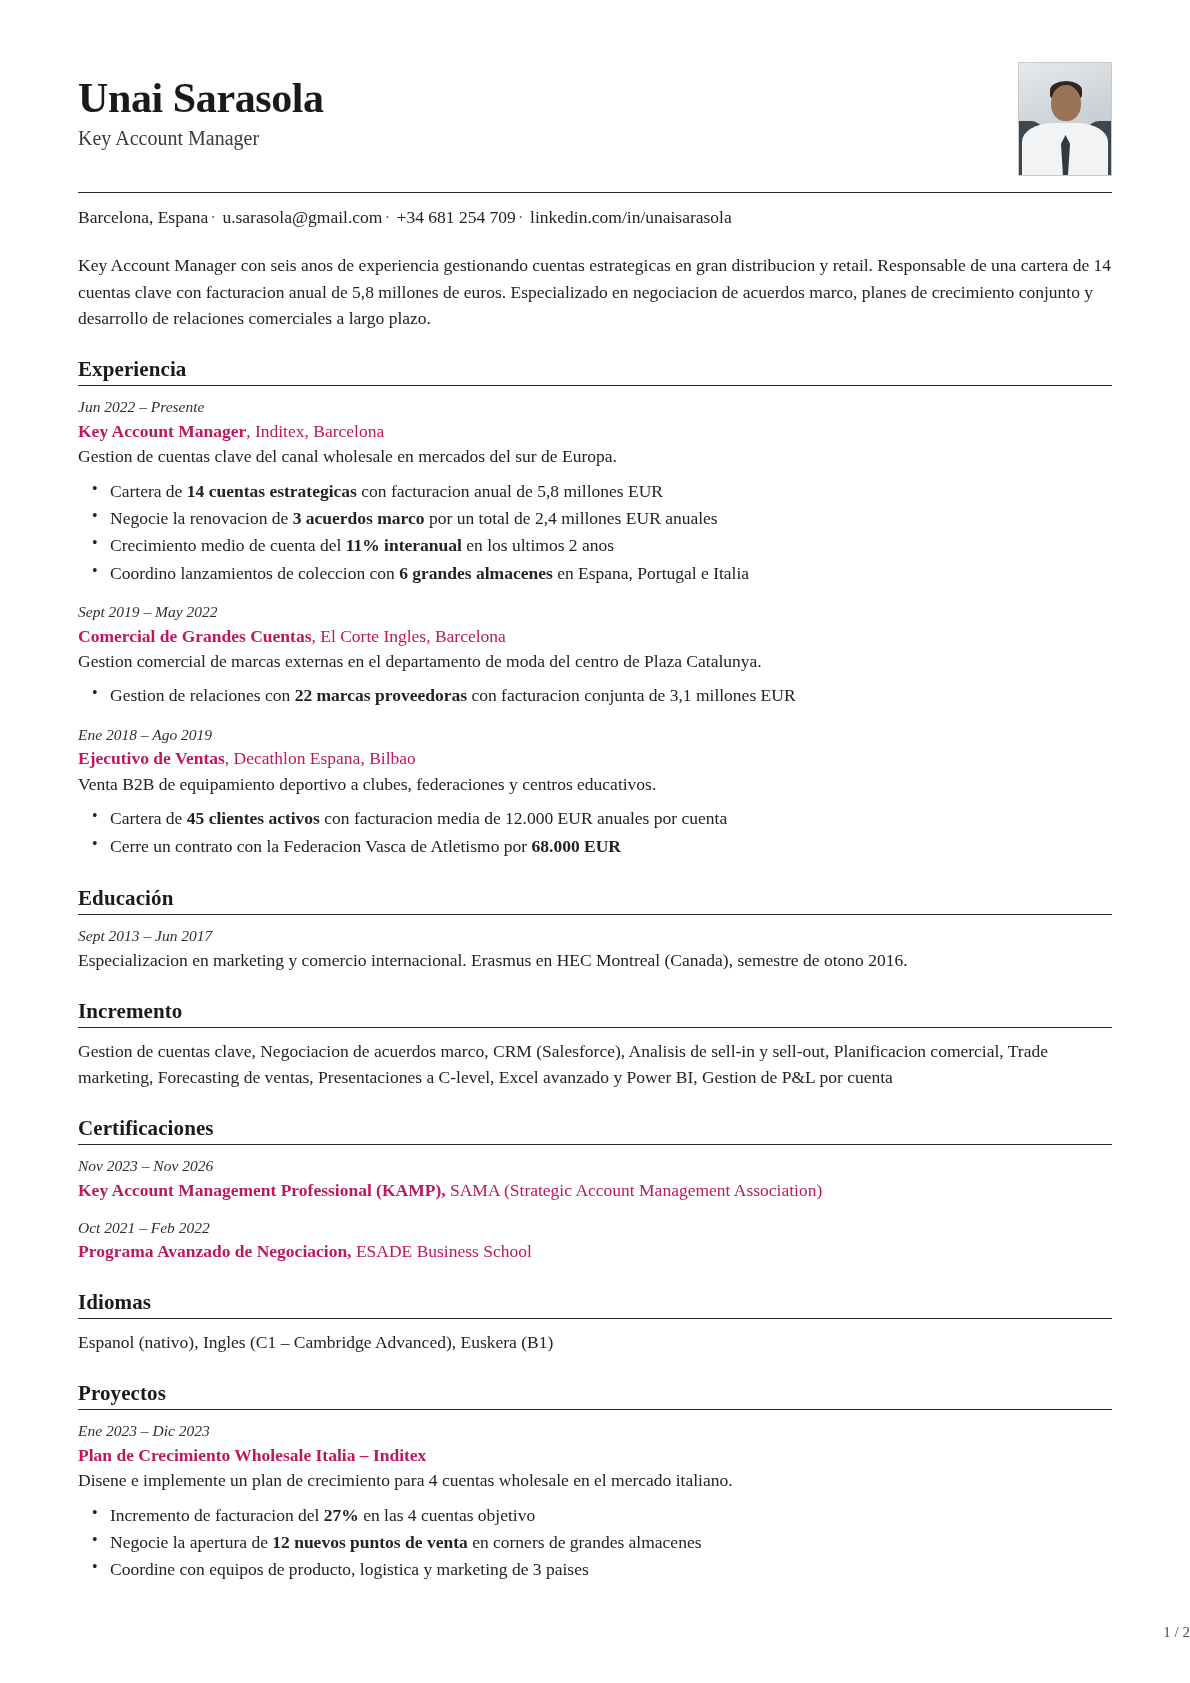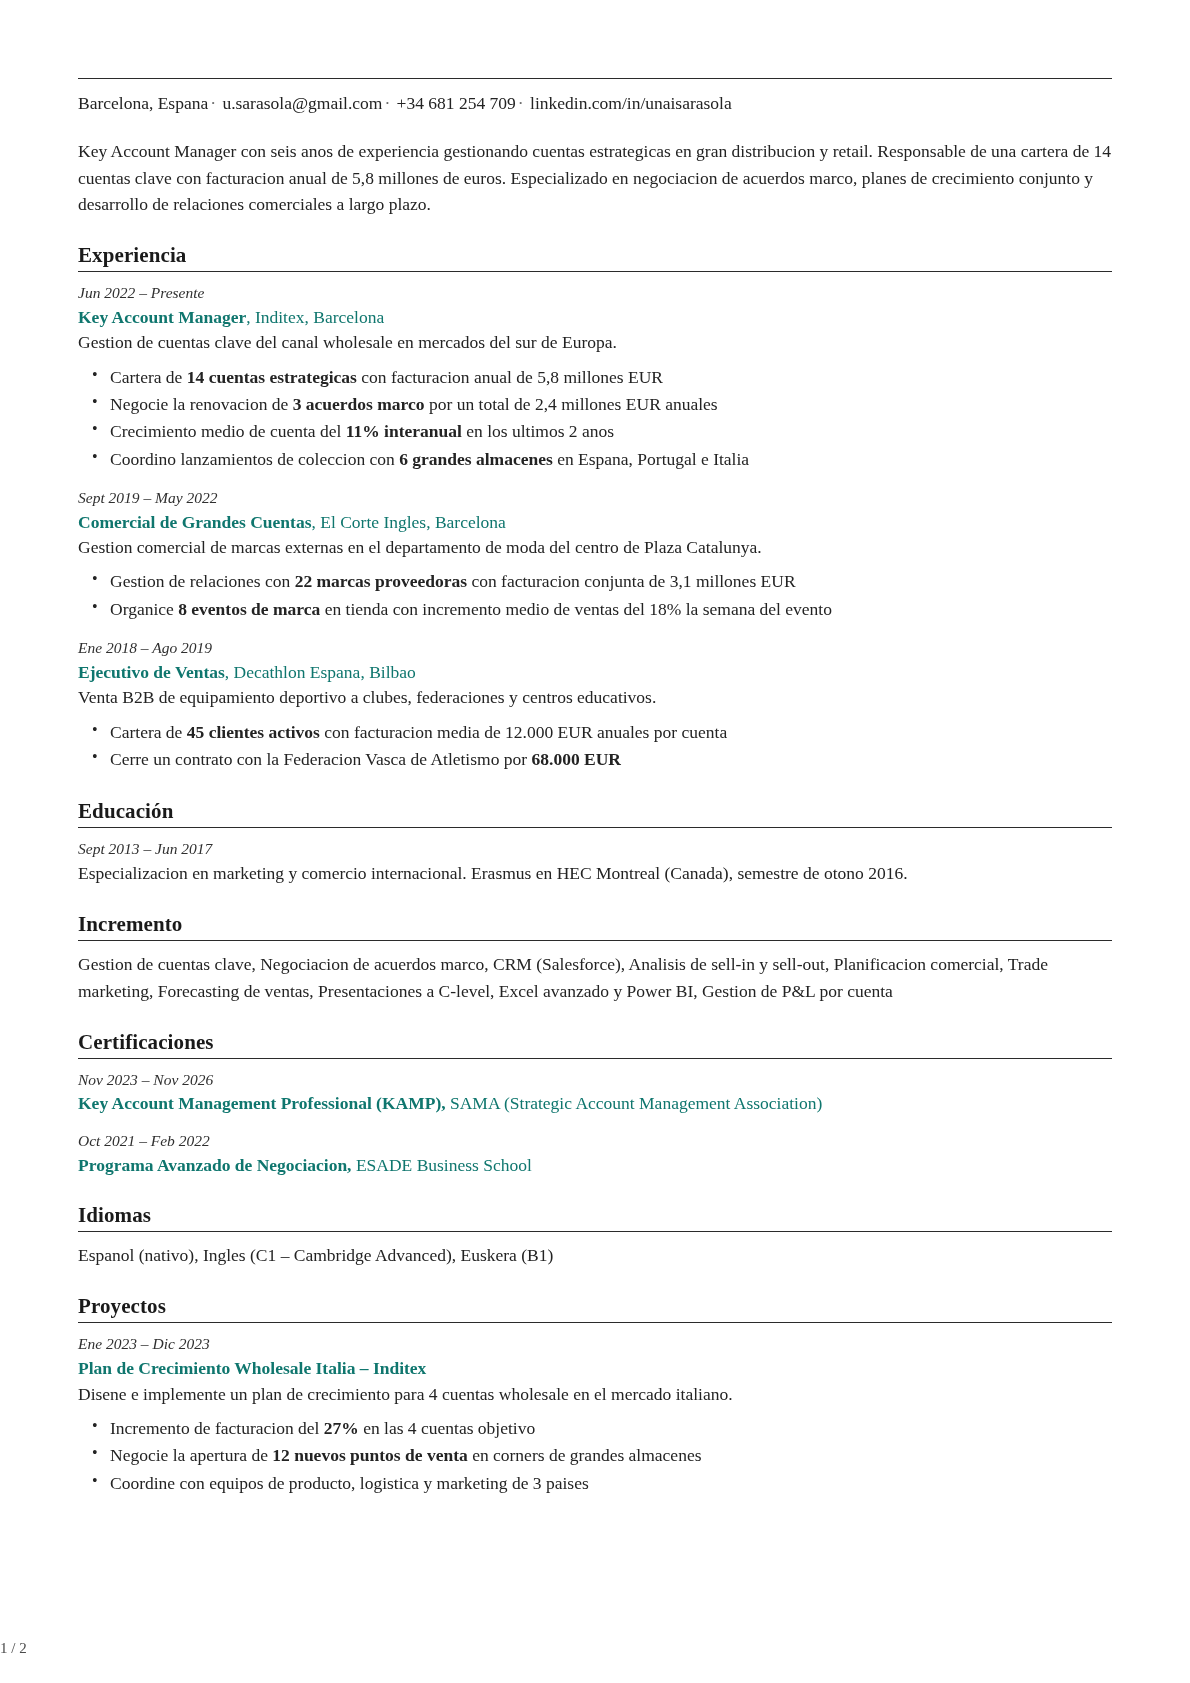--- a/index.html
+++ b/index.html
@@ -151,21 +151,21 @@
     font-style: italic;
     font-size: 15.5px;
     color: #2f2f2f;
     line-height: 1.4;
     margin: 0 0 1px 0;
   }
   .entry-head {
     font-size: 17.5px;
     line-height: 1.4;
     margin: 0;
-    color: #0f766e;
+    color: #be185d;
   }
   .entry-head b { font-weight: bold; }
   .entry-desc {
     font-size: 17.5px;
     line-height: 1.45;
     margin: 1px 0 0 0;
     color: #232323;
   }
   ul.bullets {
     margin: 8px 0 0 0;
@@ -193,31 +193,46 @@
     font-size: 17.5px;
     line-height: 1.5;
     margin: 6px 0 0 0;
     color: #232323;
   }
 
   .footer {
     position: absolute;
     left: 0;
     right: 0;
-    bottom: 26px;
-    text-align: left;
+    bottom: 42px;
+    text-align: right;
     font-size: 15px;
     color: #4a4a4a;
   }
 </style>
 </head>
 <body>
 
 <div class="page">
 
+  <div class="header">
+    <div class="header-left">
+      <h1 class="name">Unai Sarasola</h1>
+      <div class="headline">Key Account Manager</div>
+    </div>
+    <div class="photo">
+      <div class="sky"></div>
+      <div class="jacket-l"></div>
+      <div class="jacket-r"></div>
+      <div class="shirt"></div>
+      <div class="tie"></div>
+      <div class="hair"></div>
+      <div class="head"></div>
+    </div>
+  </div>
 
   <hr class="rule">
 
   <div class="contact">
     <span>Barcelona, Espana</span><span class="sep">·</span>
     <span>u.sarasola@gmail.com</span><span class="sep">·</span>
     <span>+34 681 254 709</span><span class="sep">·</span>
     <span>linkedin.com/in/unaisarasola</span>
   </div>
 
@@ -238,21 +253,20 @@
         <li><span>Coordino lanzamientos de coleccion con </span><b>6 grandes almacenes</b><span> en Espana, Portugal e Italia</span></li>
       </ul>
     </div>
 
     <div class="entry">
       <div class="entry-date">Sept 2019 – May 2022</div>
       <div class="entry-head"><b>Comercial de Grandes Cuentas</b><span>, El Corte Ingles, Barcelona</span></div>
       <div class="entry-desc">Gestion comercial de marcas externas en el departamento de moda del centro de Plaza Catalunya.</div>
       <ul class="bullets">
         <li><span>Gestion de relaciones con </span><b>22 marcas proveedoras</b><span> con facturacion conjunta de 3,1 millones EUR</span></li>
-        <li><span>Organice </span><b>8 eventos de marca</b><span> en tienda con incremento medio de ventas del 18% la semana del evento</span></li>
       </ul>
     </div>
 
     <div class="entry">
       <div class="entry-date">Ene 2018 – Ago 2019</div>
       <div class="entry-head"><b>Ejecutivo de Ventas</b><span>, Decathlon Espana, Bilbao</span></div>
       <div class="entry-desc">Venta B2B de equipamiento deportivo a clubes, federaciones y centros educativos.</div>
       <ul class="bullets">
         <li><span>Cartera de </span><b>45 clientes activos</b><span> con facturacion media de 12.000 EUR anuales por cuenta</span></li>
         <li><span>Cerre un contrato con la Federacion Vasca de Atletismo por </span><b>68.000 EUR</b><span></span></li>

